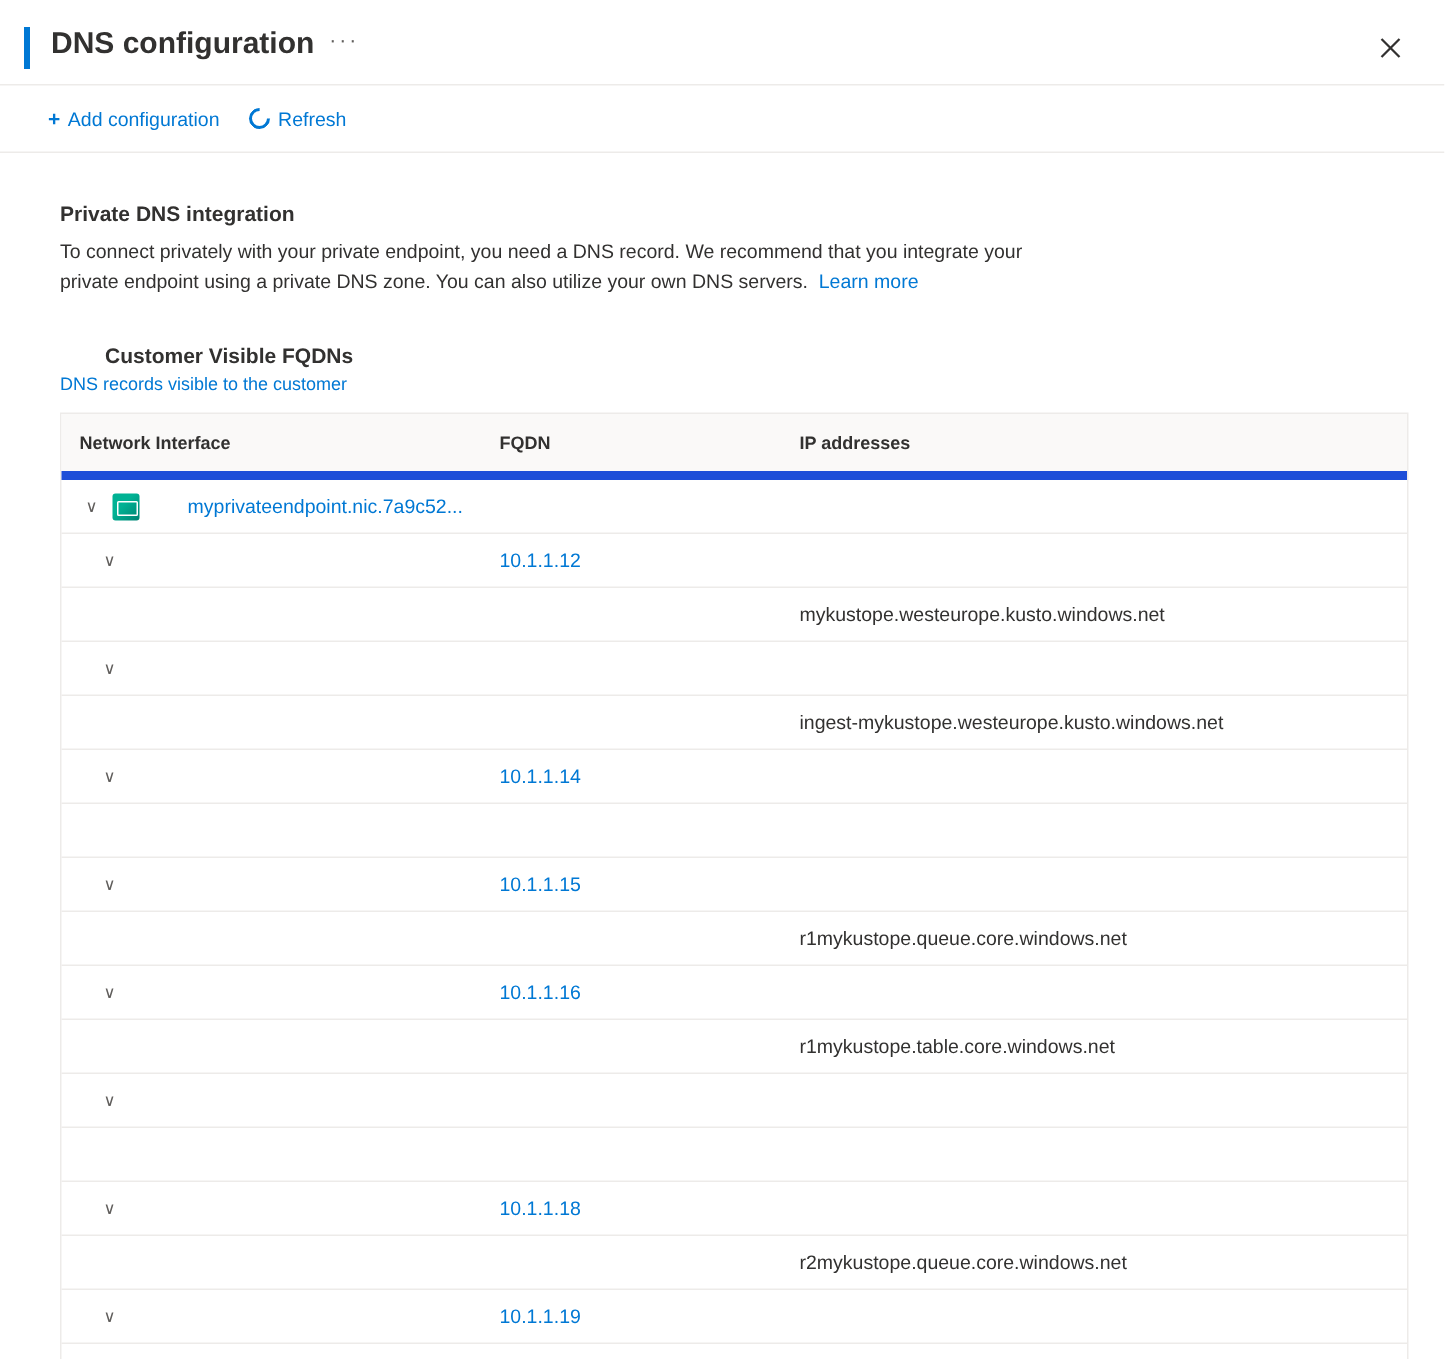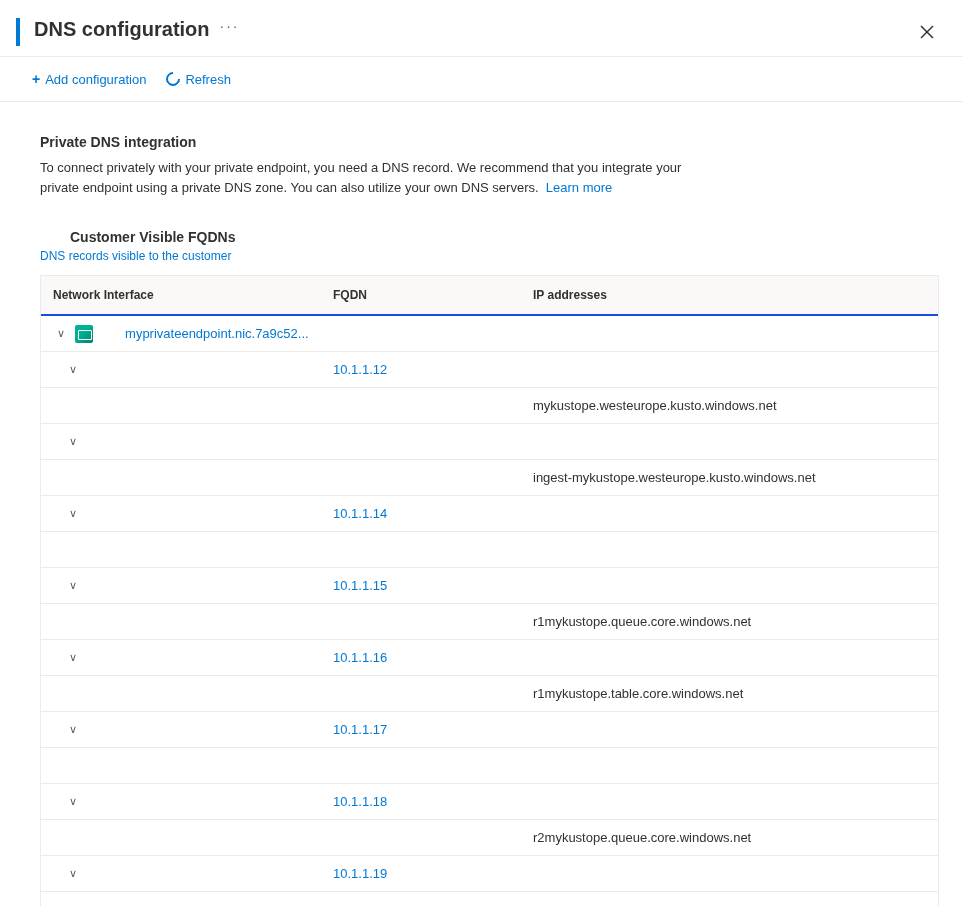--- a/index.html
+++ b/index.html
@@ -123,21 +123,21 @@
     }
     .table-container {
       border: 1px solid #edebe9;
       width: 100%;
       max-width: 900px;
     }
     .table-header {
       display: grid;
       grid-template-columns: 280px 200px 1fr;
       background: #faf9f8;
-      border-bottom: 2px solid #1d4ed8;
+      border-bottom: 6px solid #1d4ed8;
       padding: 8px 0;
     }
     .table-header-cell {
       font-size: 12px;
       font-weight: 600;
       color: #323130;
       padding: 4px 12px;
     }
     .table-row {
       display: grid;
@@ -320,21 +320,20 @@
         <div class="table-row">
           <div class="table-cell indent-2"></div>
           <div class="table-cell"></div>
           <div class="table-cell fqdn-val">r1mykustope.table.core.windows.net</div>
         </div>
 
         <div class="table-row">
           <div class="table-cell indent-1">
             <button class="chevron-btn">∨</button>
           </div>
-          <div class="table-cell ip">10.1.1.17</div>
           <div class="table-cell fqdn-val"></div>
         </div>
         <div class="table-row">
           <div class="table-cell indent-2"></div>
           <div class="table-cell"></div>
         </div>
 
         <div class="table-row">
           <div class="table-cell indent-1">
             <button class="chevron-btn">∨</button>

